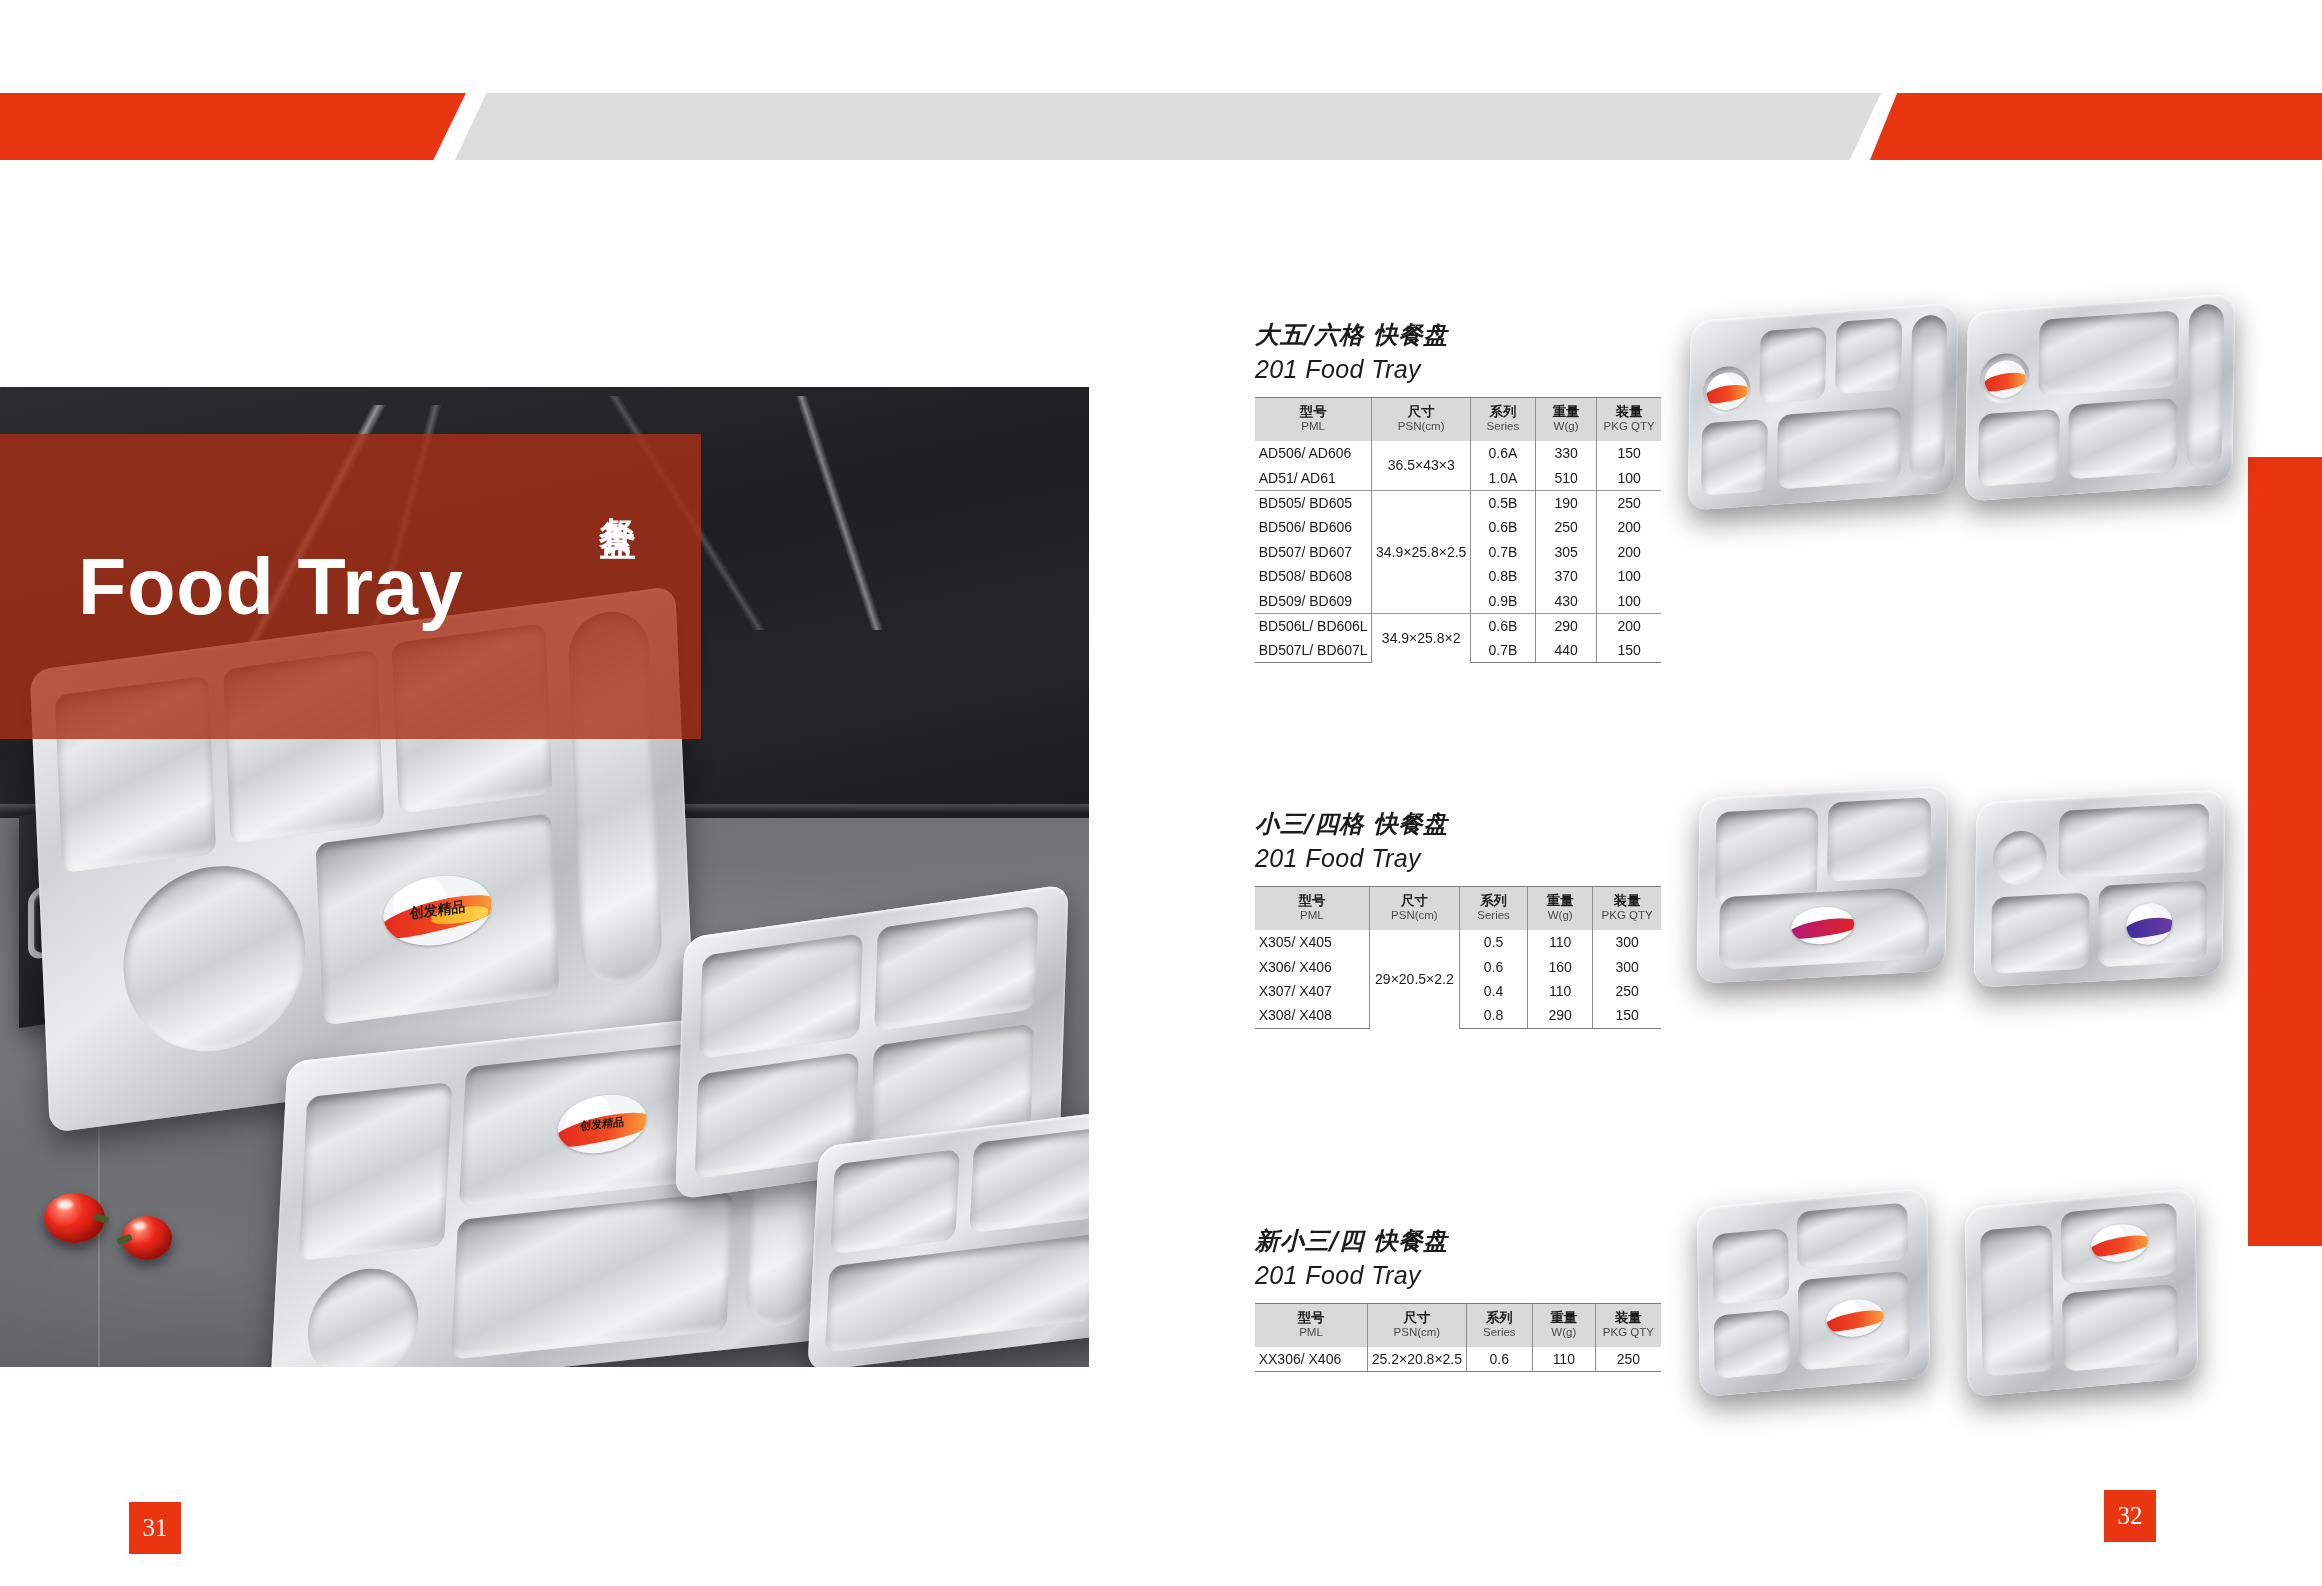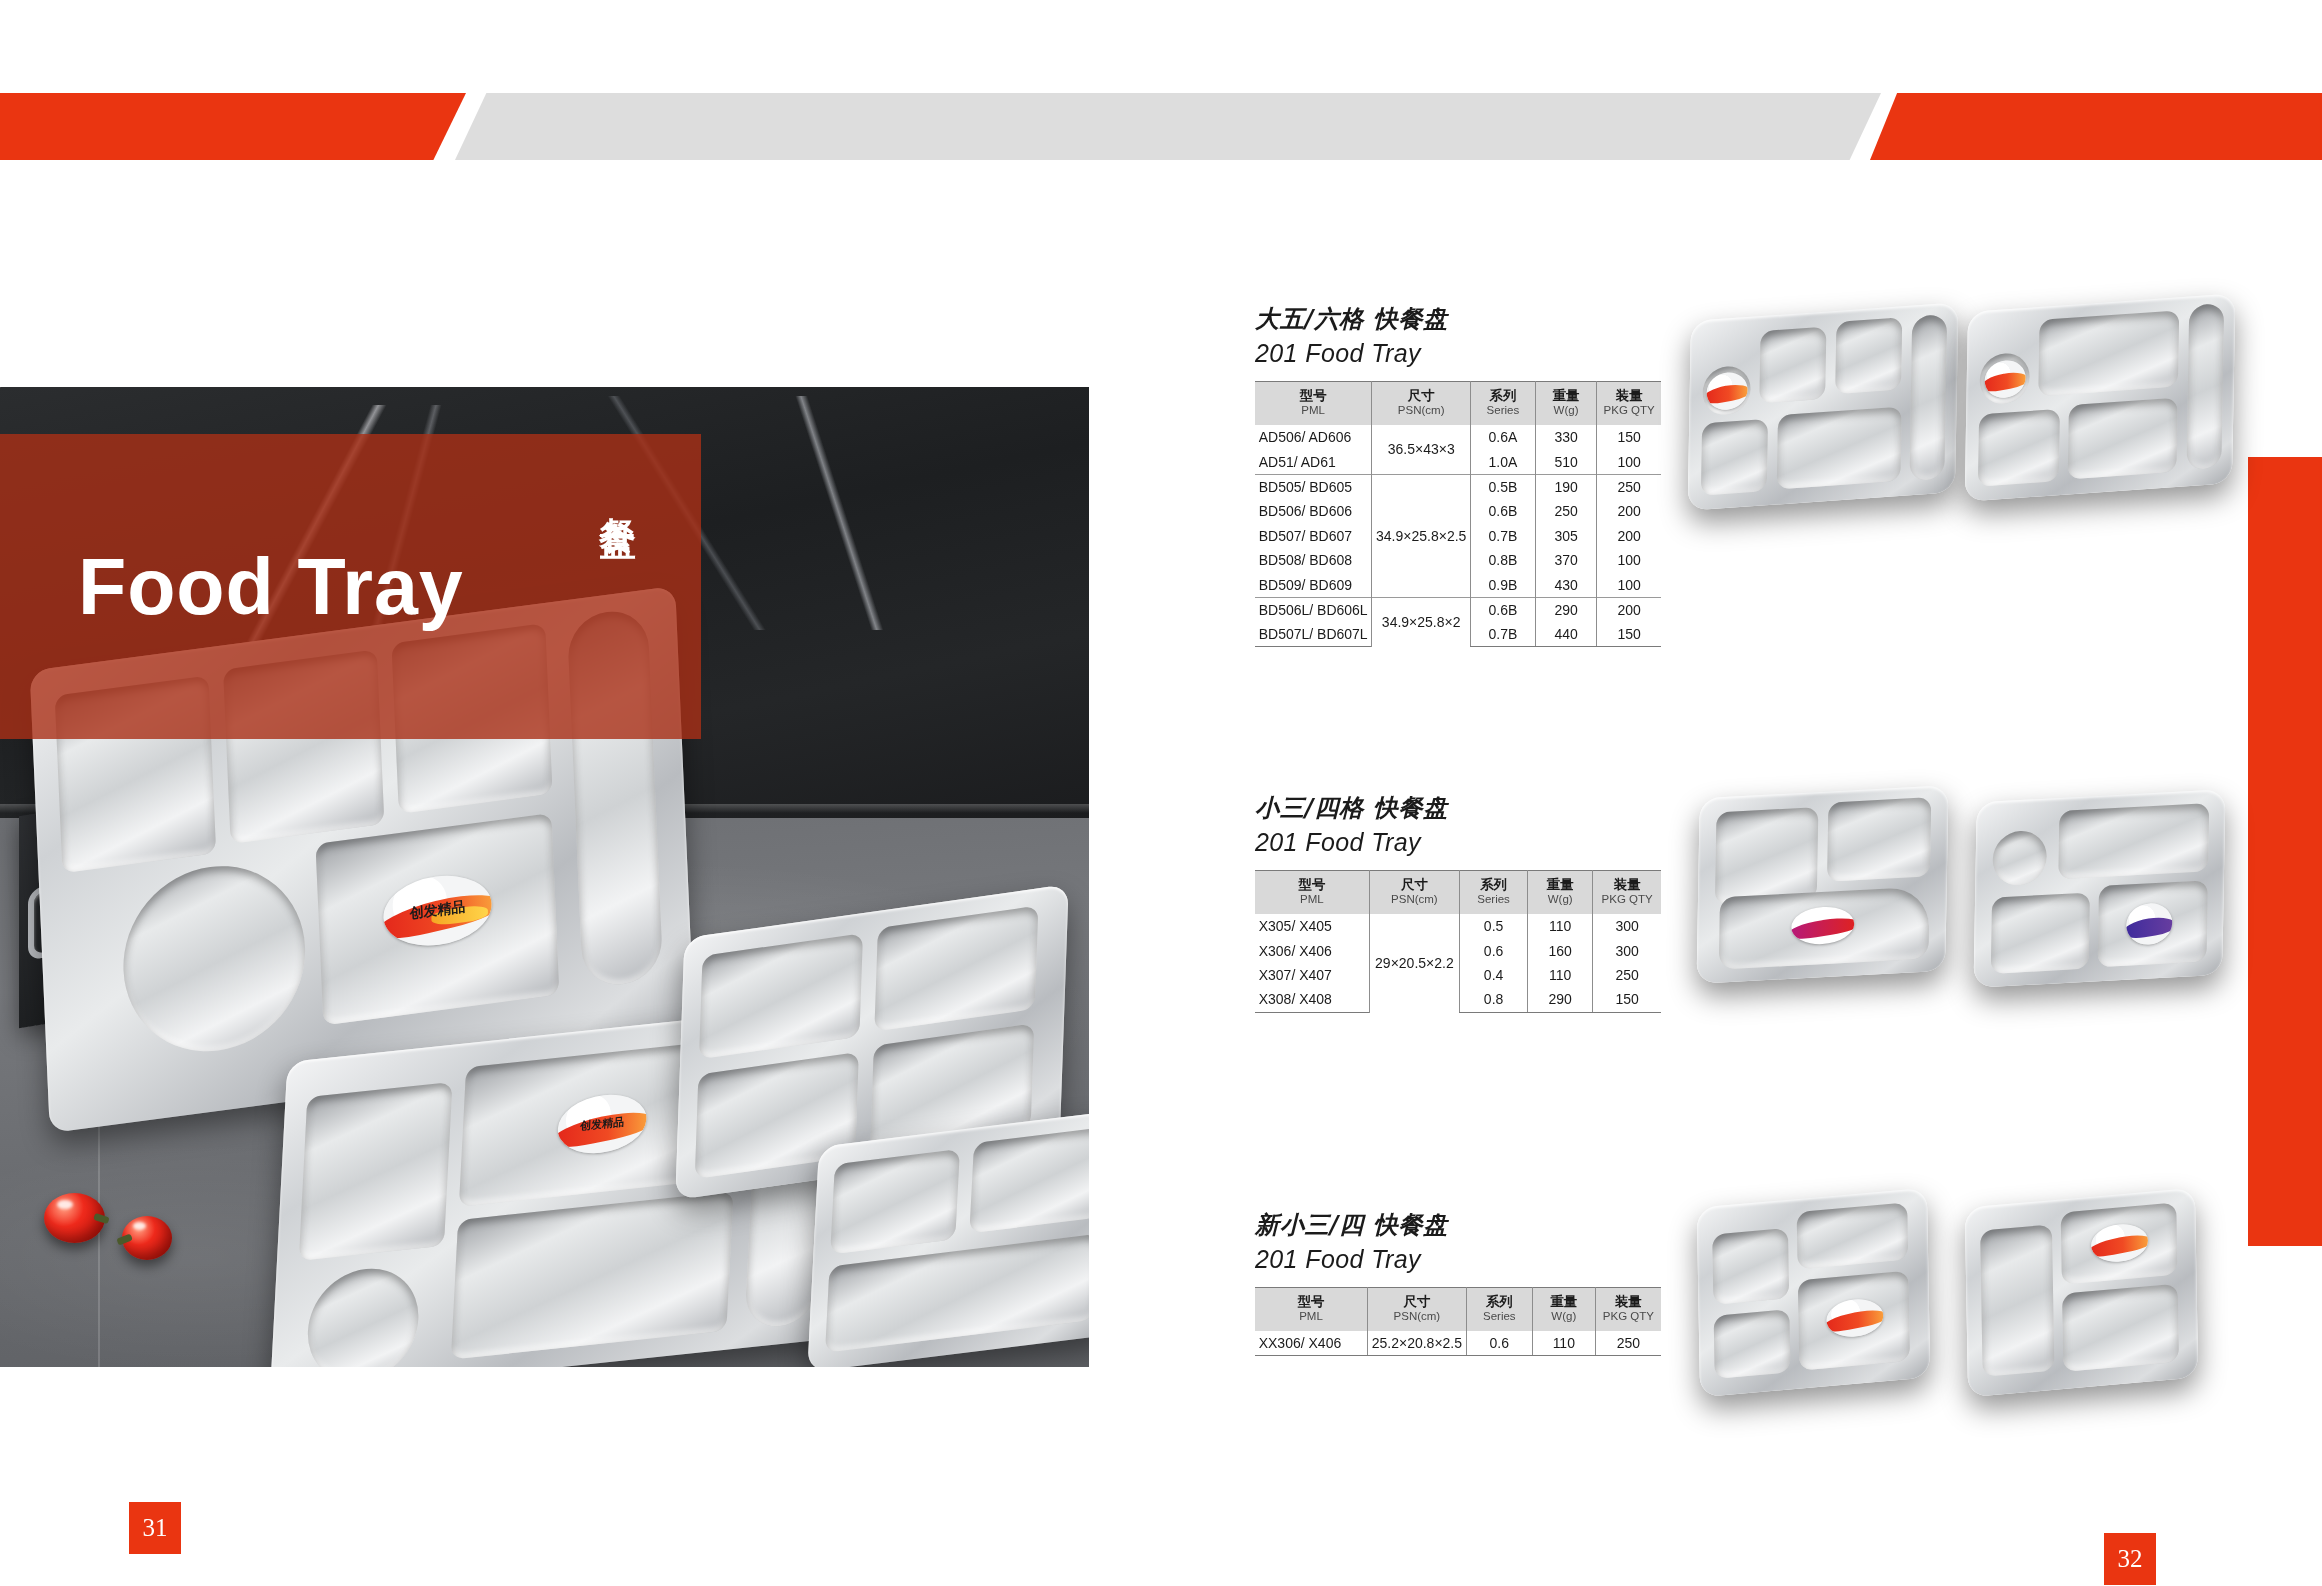--- a/index.html
+++ b/index.html
@@ -182,21 +182,21 @@
     writing-mode: vertical-rl; letter-spacing: 5.5px;
     font-family:"DejaVu Sans", sans-serif;
   }
 
   
   .product-block { position: absolute; left: 1255px; width: 978px; }
   .pb1 { top: 303px; }
   .pb2 { top: 792px; }
   .pb3 { top: 1209px; }
 
-  .spec-col { width: 406px; float: left; }
+  .spec-col { width: 406px; float: left; margin-top: 16px; }
 
   .title-cn {
     font-family:"DejaVu Sans", sans-serif;
     font-size: 24px; font-weight: 700; color:#1b1b1b; letter-spacing:0.9px;
     font-style: italic;
   }
   .title-en {
     font-family:"Liberation Sans", sans-serif;
     font-size: 25px; font-style: italic; color:#1b1b1b; margin-top: 3.7px;
     letter-spacing: 0.4px;
@@ -230,21 +230,21 @@
     position: absolute; left: 434px; top: 0; width: 545px; height: 231px;
   }
 
   
   .page-num {
     position: absolute; width: 52px; height: 52px; background: #ea3511;
     color: #ffffff; font-size: 25px; display:flex; align-items:center; justify-content:center;
     font-family:"Liberation Serif", serif;
   }
   .page-num.left  { left: 129px;  top: 1502px; }
-  .page-num.right { right: 166px; top: 1490px; margin-top: 43px; }
+  .page-num.right { right: 166px; top: 1490px; }
 </style>
 </head>
 <body>
 
 <div class="header-band">
   <div class="hb-red-left"></div>
   <div class="hb-gray-mid"></div>
   <div class="hb-red-right"></div>
 </div>
 

